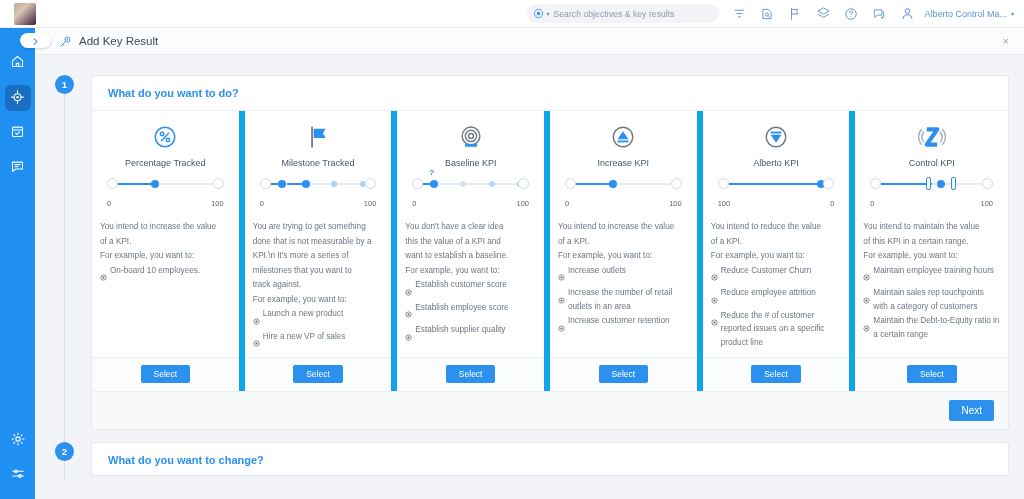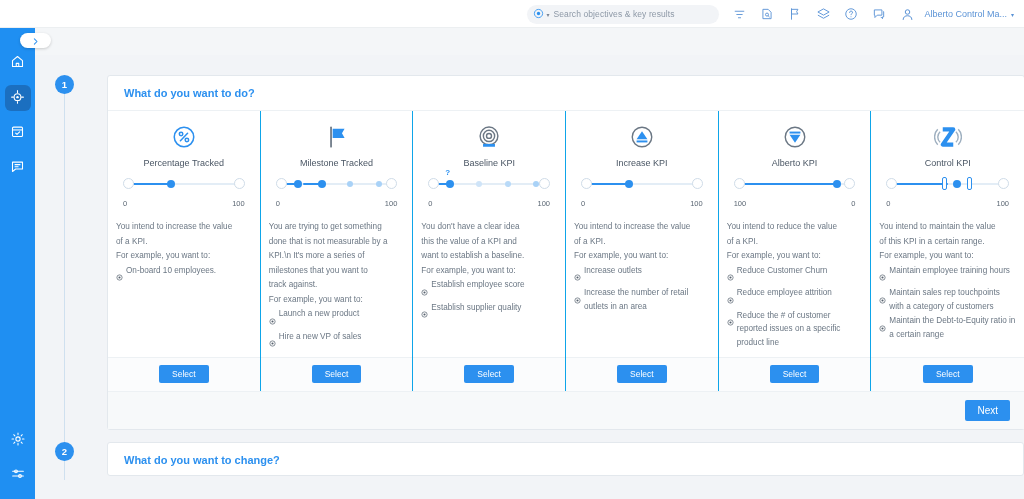--- a/index.html
+++ b/index.html
@@ -9,21 +9,21 @@
     overflow: hidden;
     font-family: "Liberation Sans", sans-serif;
     background: #f4f6f8;
   }
   #app { position: relative; width: 1024px; height: 499px; }
 
   
   .topbar {
     position: absolute; left: 0; top: 0; width: 1024px; height: 28px;
     background: #ffffff; display: flex; align-items: center;
-    border-bottom: 1px solid #eceff1; z-index: 20; flex-direction: column;
+    border-bottom: 1px solid #eceff1; z-index: 20;
   }
   .brand-logo {
     width: 22px; height: 22px; margin-left: 14px; border-radius: 2px;
     background: linear-gradient(135deg,#b9a898 0%, #d8c6b2 35%, #7a5b6e 75%, #3a2030 100%);
   }
   .topbar-right {
     margin-left: auto; display: flex; align-items: center; gap: 0px; padding-right: 10px;
   }
   .searchbox {
     display: flex; align-items: center; height: 19px;
@@ -84,35 +84,35 @@
     background: #2c90ef; color: #fff; font-size: 9.5px;
     display: flex; align-items: center; justify-content: center;
     z-index: 5; font-weight: bold;
   }
   .step-line {
     position: absolute; left: 29px; top: 19px; width: 1px;
     background: #cfe0ef;
   }
 
   .panel {
-    margin-left: 72px; background: #ffffff;
+    margin-left: 56px; background: #ffffff;
     border: 1px solid #e3e8ed; border-radius: 3px;
     width: 918px;
   }
   .panel-title {
     font-size: 11px; color: #2c90ef; font-weight: bold;
     padding: 11px 0 11px 16px;
   }
 
   
   .cards {
     display: flex; border-top: 1px solid #edf1f4;
   }
   .card {
-    width: 153px; border-right: 1px solid #0ea5e9;
+    width: 153px; border-right: 6px solid #0ea5e9;
     display: flex; flex-direction: column;
   }
   .card:last-child { border-right: none; }
   .card-body { padding: 11px 8px 6px 8px; flex: 1; }
   .card-icon { height: 30px; display: flex; align-items: center; justify-content: center; }
   .card-title {
     text-align: center; font-size: 9px; color: #4a5664;
     margin-top: 6px; margin-bottom: 9px;
   }
 
@@ -311,20 +311,32 @@
   </div>
 
   <div class="toggle-pill">
     <span>
       <svg width="9" height="9" viewBox="0 0 24 24" fill="none" stroke="#2c90ef" stroke-width="2.8" stroke-linecap="round" stroke-linejoin="round">
         <polyline points="9,5 16,12 9,19"></polyline>
       </svg>
     </span>
   </div>
 
+  <div class="pagehead">
+    <span class="pagehead-icon">
+      <svg width="13" height="13" viewBox="0 0 24 24" fill="none" stroke="#2c90ef" stroke-width="1.7">
+        <circle cx="15.5" cy="8.5" r="4.6"></circle>
+          <circle cx="15.5" cy="8.5" r="1.5" fill="#2c90ef" stroke="none"></circle>
+        <line x1="12.2" y1="11.8" x2="4" y2="20" stroke-linecap="round"></line>
+        <line x1="6.6" y1="17.4" x2="8.6" y2="19.4" stroke-linecap="round"></line>
+      </svg>
+    </span>
+    <div class="pagehead-title">Add Key Result</div>
+    <div class="pagehead-close">×</div>
+  </div>
 
   <div class="main">
 
     <div class="step-row" style="margin-top:20px;">
       <div class="step-badge">1</div>
       <div class="step-line" style="height:386px;"></div>
 
       <div class="panel">
         <div class="panel-title">What do you want to do?</div>
 
@@ -459,20 +471,29 @@
                 <p>this the value of a KPI and</p>
                 <p>want to establish a baseline.</p>
                 <p>For example, you want to:</p>
                 <div class="bullet">
                   <span class="bullet-ic">
                     <svg width="7" height="7" viewBox="0 0 24 24" fill="none" stroke="#56616e" stroke-width="2.4">
                       <circle cx="12" cy="12" r="9"></circle>
                         <circle cx="12" cy="12" r="3.6" fill="#56616e" stroke="none"></circle>
                     </svg>
                   </span>
+                  <span class="bullet-tx">Establish customer score</span>
+                </div>
+                <div class="bullet">
+                  <span class="bullet-ic">
+                    <svg width="7" height="7" viewBox="0 0 24 24" fill="none" stroke="#56616e" stroke-width="2.4">
+                      <circle cx="12" cy="12" r="9"></circle>
+                        <circle cx="12" cy="12" r="3.6" fill="#56616e" stroke="none"></circle>
+                    </svg>
+                  </span>
                   <span class="bullet-tx">Establish employee score</span>
                 </div>
                 <div class="bullet">
                   <span class="bullet-ic">
                     <svg width="7" height="7" viewBox="0 0 24 24" fill="none" stroke="#56616e" stroke-width="2.4">
                       <circle cx="12" cy="12" r="9"></circle>
                         <circle cx="12" cy="12" r="3.6" fill="#56616e" stroke="none"></circle>
                     </svg>
                   </span>
                   <span class="bullet-tx">Establish supplier quality</span>
@@ -519,20 +540,29 @@
                   <span class="bullet-tx">Increase outlets</span>
                 </div>
                 <div class="bullet">
                   <span class="bullet-ic">
                     <svg width="7" height="7" viewBox="0 0 24 24" fill="none" stroke="#56616e" stroke-width="2.4">
                       <circle cx="12" cy="12" r="9"></circle>
                         <circle cx="12" cy="12" r="3.6" fill="#56616e" stroke="none"></circle>
                     </svg>
                   </span>
                   <span class="bullet-tx">Increase the number of retail outlets in an area</span>
+                </div>
+                <div class="bullet">
+                  <span class="bullet-ic">
+                    <svg width="7" height="7" viewBox="0 0 24 24" fill="none" stroke="#56616e" stroke-width="2.4">
+                      <circle cx="12" cy="12" r="9"></circle>
+                        <circle cx="12" cy="12" r="3.6" fill="#56616e" stroke="none"></circle>
+                    </svg>
+                  </span>
+                  <span class="bullet-tx">Increase customer retention</span>
                 </div>
               </div>
             </div>
             <div class="card-foot">
               <button class="select-btn">Select</button>
             </div>
           </div>
 
           <div class="card">
             <div class="card-body">

